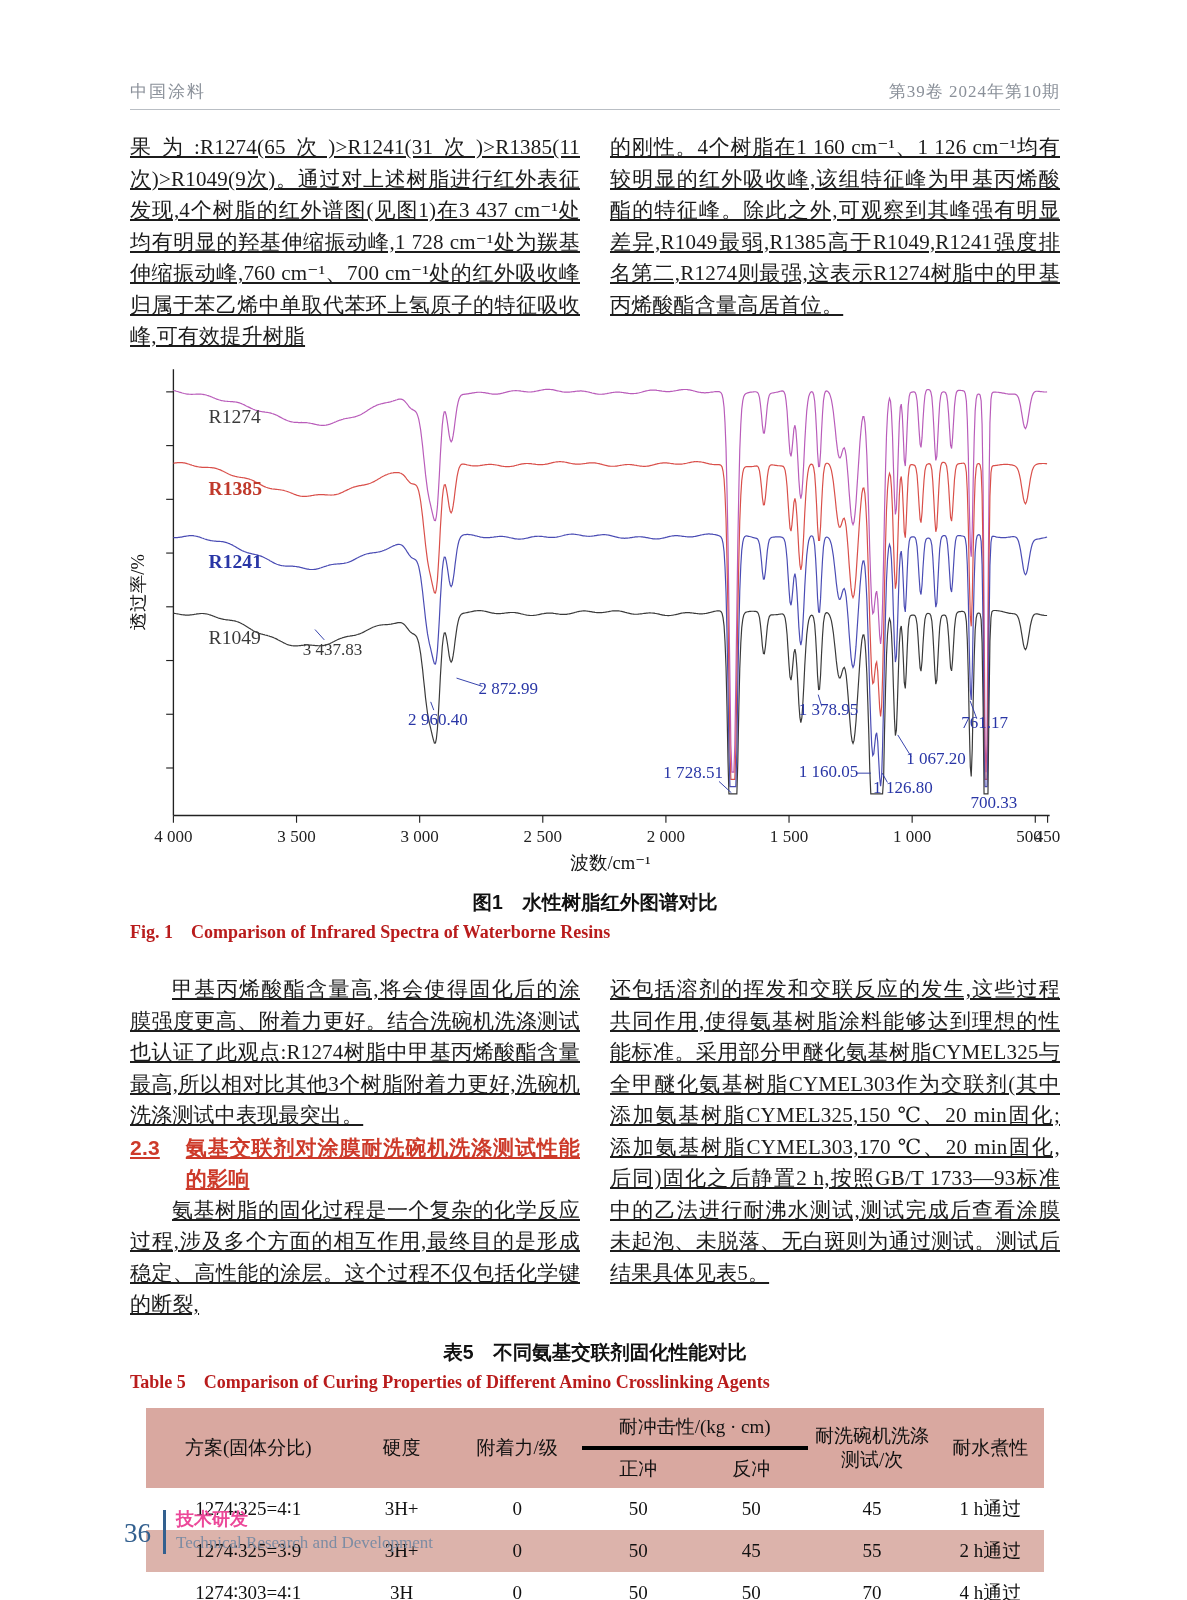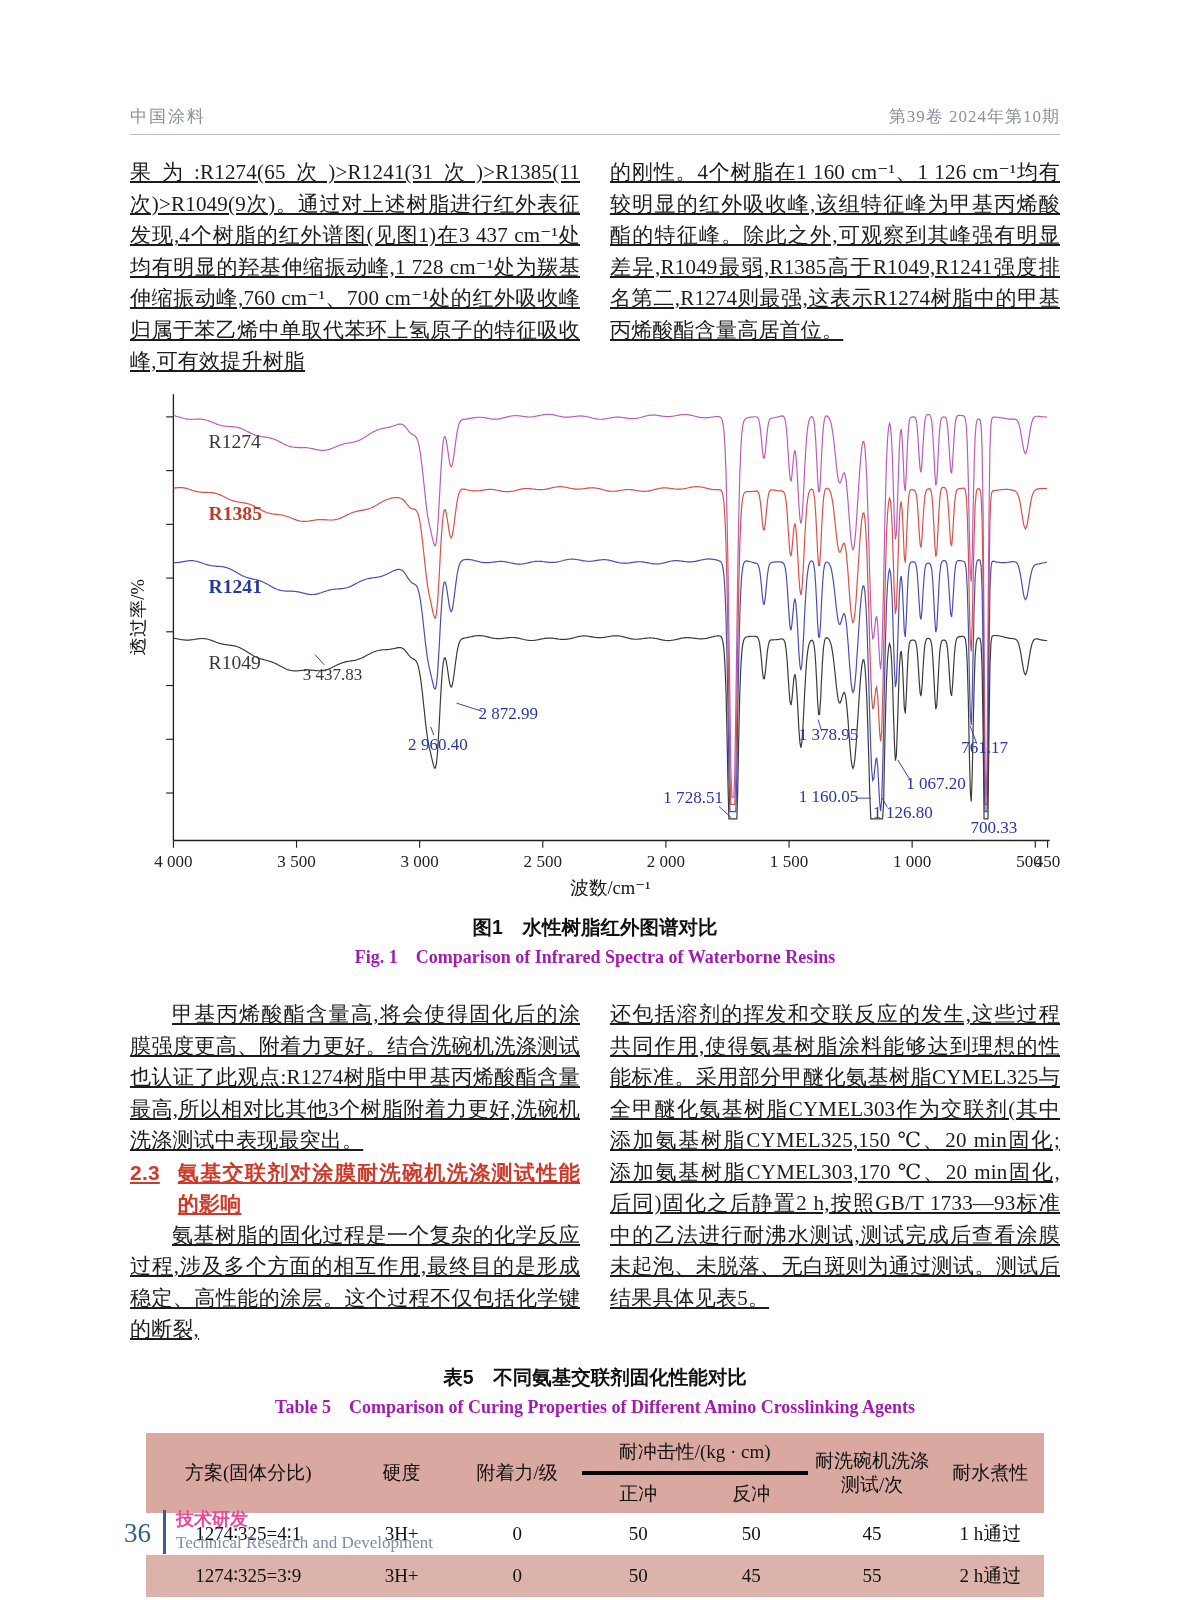--- a/index.html
+++ b/index.html
@@ -8,48 +8,48 @@
     width:1187px;height:1600px;
     background:#ffffff;
     font-family:"Liberation Serif","DejaVu Serif",serif;
     color:#1c1c1c;
     overflow:hidden;
   }
   .content{position:absolute;left:130px;top:0;width:930px;}
   
   .pg-header{
     display:flex;justify-content:space-between;align-items:flex-end;
-    padding-top:105px;padding-bottom:6px;
+    padding-top:80px;padding-bottom:6px;
     font-size:17px;color:#8a9099;letter-spacing:2px;
     border-bottom:1px solid #b9bec4;
   }
   .pg-header .issue{letter-spacing:1px;}
   
   .twocol{display:grid;grid-template-columns:1fr 1fr;column-gap:30px;margin-top:22px;}
   .col p{
     margin:0;font-size:21px;line-height:31.5px;text-align:justify;
     letter-spacing:0.2px;
     text-decoration:underline;
   }
   .col p.indent{text-indent:2em;}
   .sec-heading{
-    display:flex;gap:18px;align-items:baseline;
+    display:flex;gap:26px;align-items:baseline;
     font-family:"Liberation Sans","DejaVu Sans",sans-serif;
     font-weight:bold;color:#cd3a2a;font-size:20.5px;line-height:31.5px;
     margin:0;
   }
   
   .figure-wrap{margin-top:12px;}
   .figure-wrap svg{display:block;width:930px;height:auto;}
   .fig-caption-cn,.tbl-caption-cn{
     text-align:center;font-weight:bold;font-size:19.5px;margin-top:10px;
     font-family:"Liberation Sans","DejaVu Sans",sans-serif;color:#111;
   }
   .fig-caption-en,.tbl-caption-en{
-    text-align:center;font-weight:bold;font-size:18px;margin-top:4px;color:#a21caf;
+    text-align:left;font-weight:bold;font-size:18px;margin-top:4px;color:#b91c1c;
   }
   
   .tbl-caption-cn{margin-top:18px;}
   table.data{
     border-collapse:collapse;margin:14px auto 0 auto;width:898px;
     font-size:19px;color:#111;
   }
   table.data th,table.data td{
     text-align:center;vertical-align:middle;font-weight:normal;
     padding:6px 4px;

